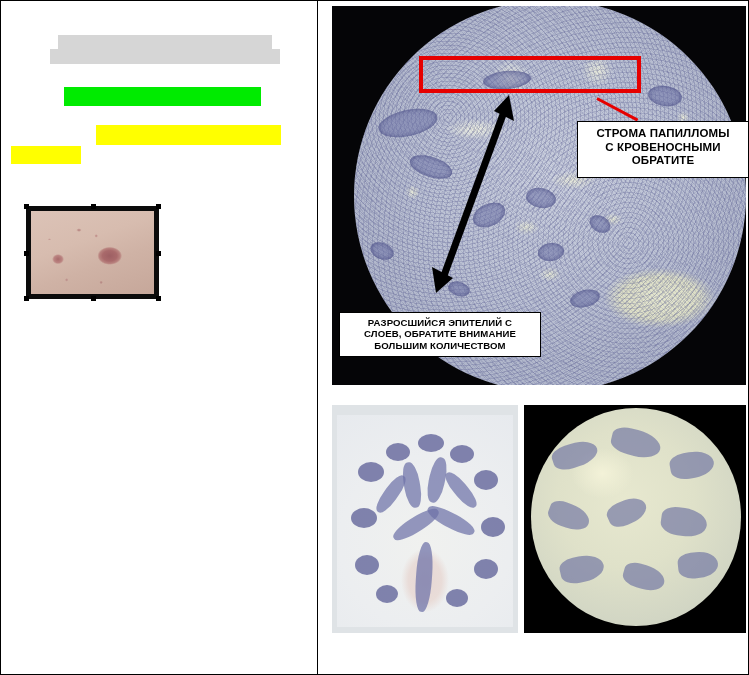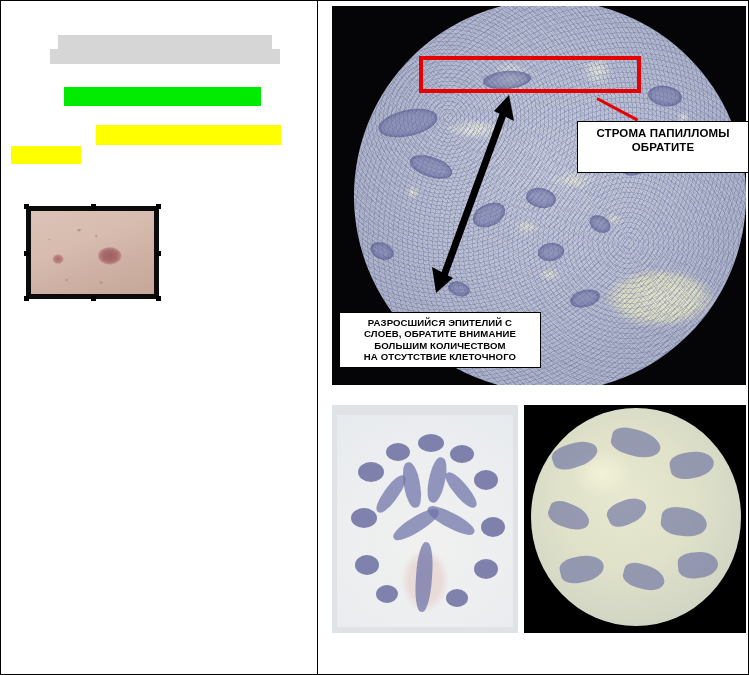--- a/index.html
+++ b/index.html
@@ -110,21 +110,21 @@
     position:absolute;left:425px;top:90px;width:95px;height:205px;
     pointer-events:none;
   }
   .callout{
     position:absolute;background:#ffffff;border:1px solid #000;
     color:#000;font-weight:bold;text-align:center;
     line-height:1.18;letter-spacing:.1px;
   }
   #callout-stroma{
     left:576px;top:120px;width:164px;
-    font-size:11.5px;padding:5px 3px 18px;
+    font-size:11.5px;padding:5px 3px 9px;
   }
   #callout-epithelium{
     left:338px;top:311px;width:194px;
     font-size:9.6px;padding:4px 3px 5px;
   }
   .callout .ln{display:block;white-space:nowrap;}
 
   
   #micrograph-bottom-left{
     position:absolute;left:331px;top:404px;width:186px;height:228px;
@@ -208,28 +208,28 @@
     <svg id="black-double-arrow" viewBox="0 0 95 205">
       <g stroke="#000" stroke-width="7" fill="#000">
         <line x1="16" y1="190" x2="79" y2="18"></line>
       </g>
       <polygon points="83,4 88,30 68,20" fill="#000"></polygon>
       <polygon points="10,202 6,176 27,187" fill="#000"></polygon>
     </svg>
 
     <div class="callout" id="callout-stroma">
       <span class="ln">СТРОМА ПАПИЛЛОМЫ</span>
+      <span class="ln">С КРОВЕНОСНЫМИ</span>
       <span class="ln">ОБРАТИТЕ</span>
     </div>
 
     <div class="callout" id="callout-epithelium">
       <span class="ln">РАЗРОСШИЙСЯ ЭПИТЕЛИЙ С</span>
       <span class="ln">СЛОЕВ, ОБРАТИТЕ ВНИМАНИЕ</span>
       <span class="ln">БОЛЬШИМ КОЛИЧЕСТВОМ</span>
-      <span class="ln">НА ОТСУТСТВИЕ КЛЕТОЧНОГО</span>
     </div>
 
     <div id="micrograph-bottom-left">
       <div id="micrograph-bottom-left-inner">
         <div class="branch" style="left:45%;top:60%;width:16px;height:70px;transform:rotate(4deg);"></div>
         <div class="branch" style="left:30%;top:48%;width:52px;height:15px;transform:rotate(-32deg);"></div>
         <div class="branch" style="left:50%;top:46%;width:52px;height:15px;transform:rotate(28deg);"></div>
         <div class="branch" style="left:18%;top:34%;width:44px;height:14px;transform:rotate(-54deg);"></div>
         <div class="branch" style="left:58%;top:32%;width:44px;height:14px;transform:rotate(50deg);"></div>
         <div class="branch" style="left:38%;top:22%;width:16px;height:46px;transform:rotate(-10deg);"></div>

